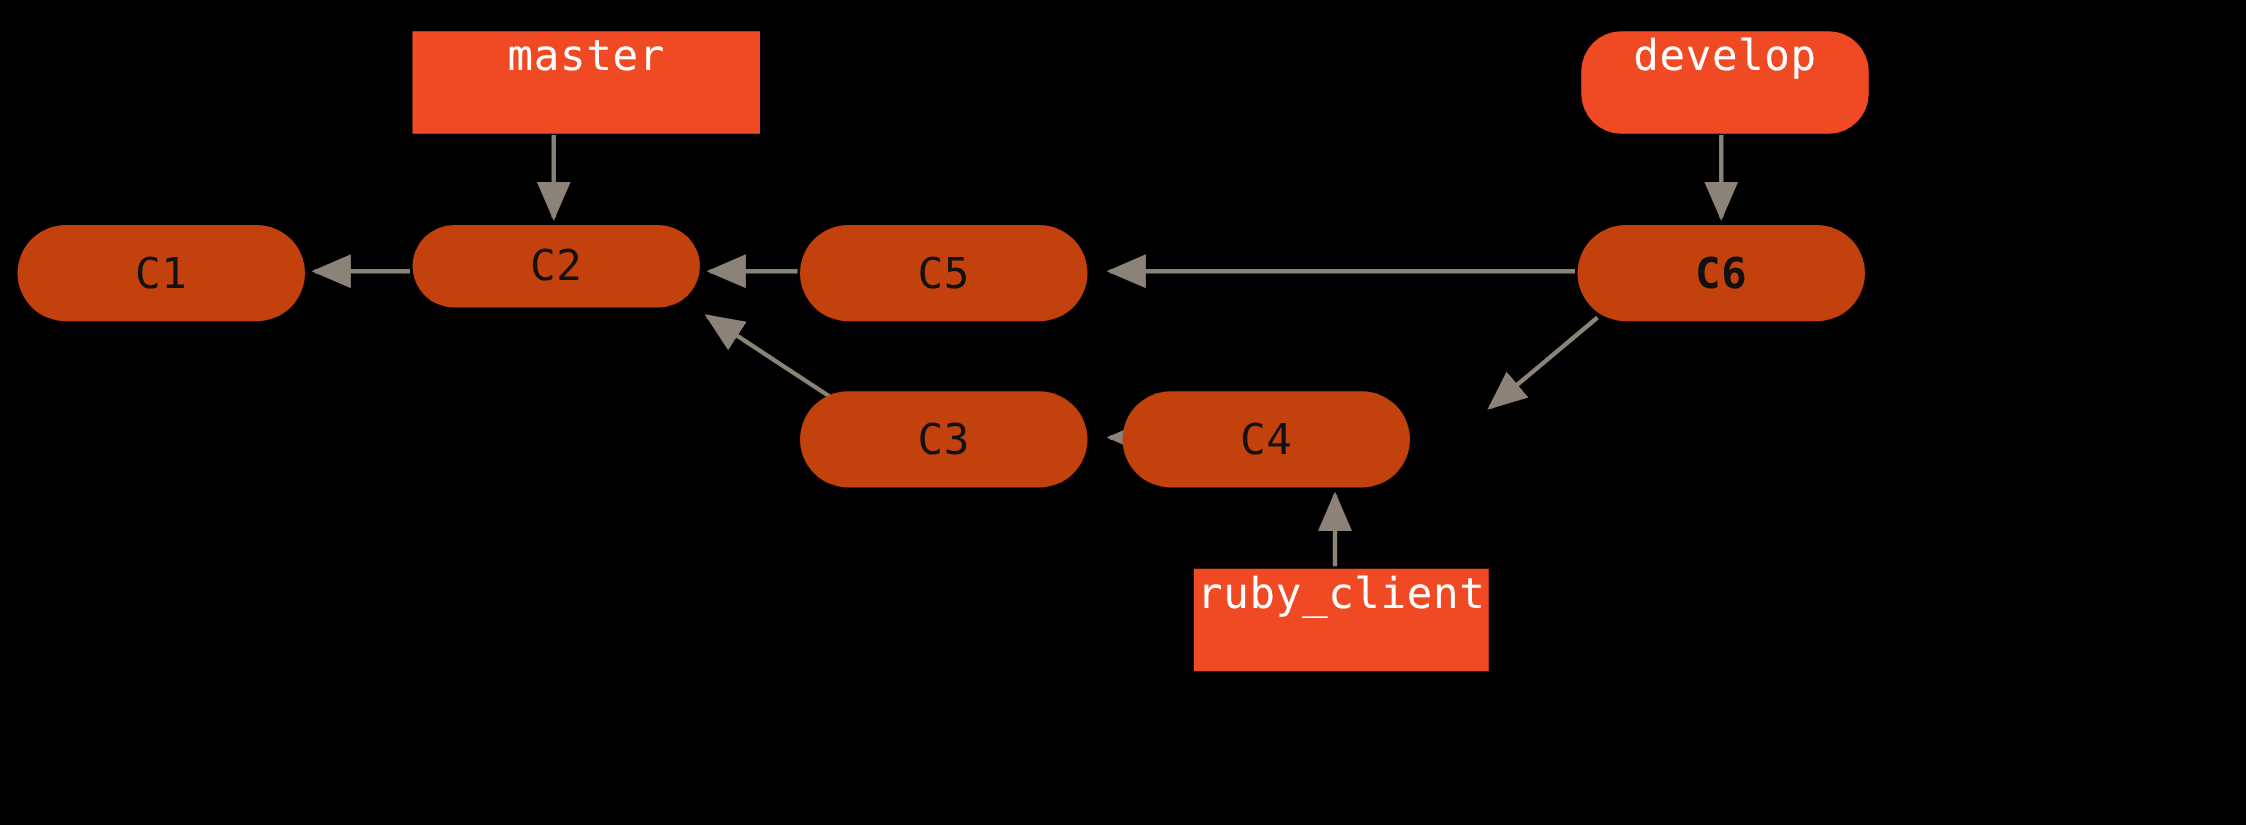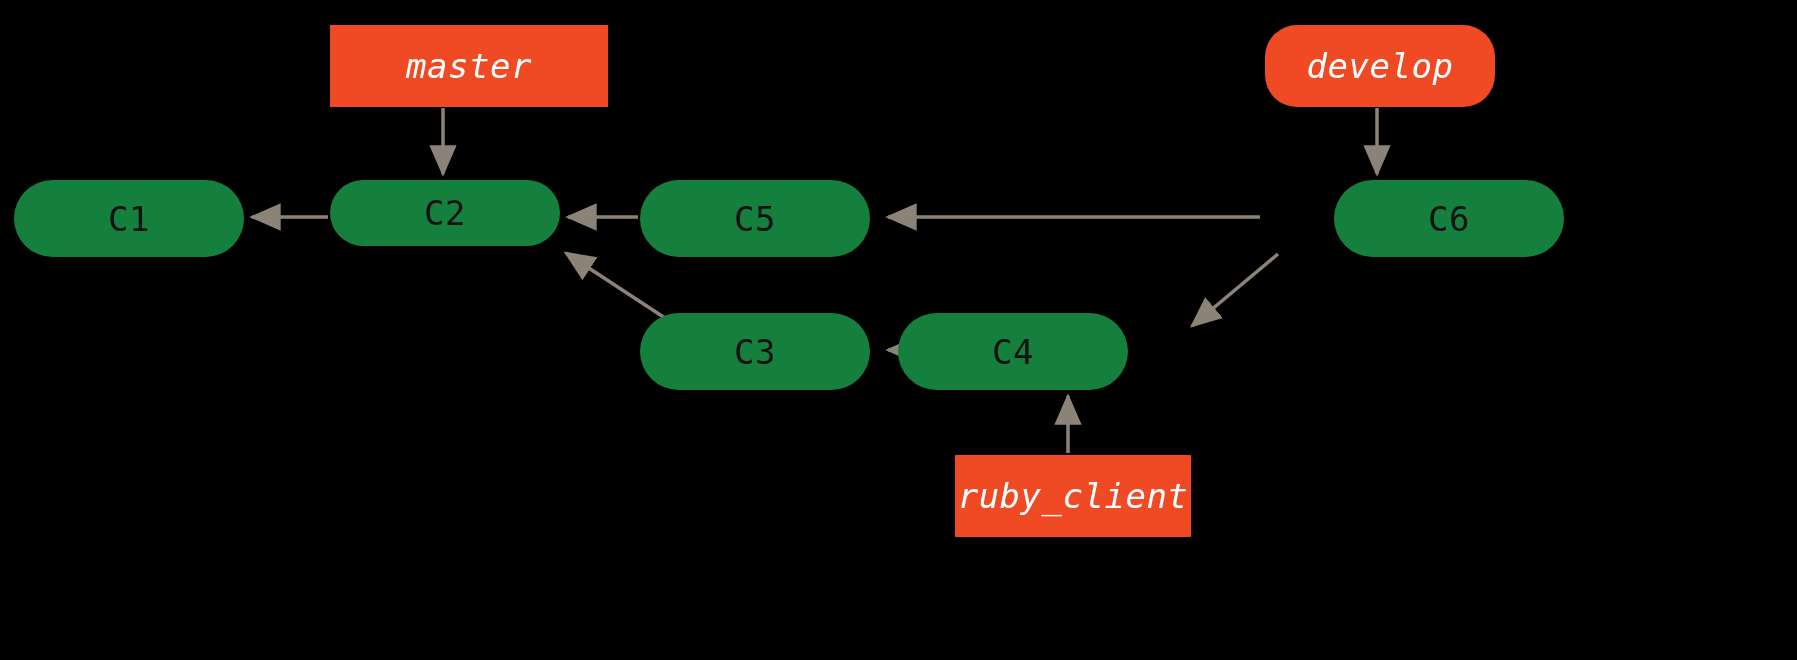--- a/index.html
+++ b/index.html
@@ -22,45 +22,44 @@
     position: absolute;
     left: 0;
     top: 0;
     width: 1797px;
     height: 660px;
     pointer-events: none;
   }
   .commit {
     position: absolute;
     box-sizing: border-box;
-    background: #15803d;
+    background: #c2410c;
     border-radius: 40px;
     display: flex;
     align-items: center;
     justify-content: center;
     color: #111111;
     font-family: "DejaVu Sans Mono", "Liberation Mono", monospace;
     font-size: 34px;
     letter-spacing: 0.5px;
     z-index: 2;
     text-align: center;
   }
   .branch {
     position: absolute;
     box-sizing: border-box;
     background: #F04A25;
     display: flex;
-    align-items: center;
+    align-items: flex-start;
     justify-content: center;
     color: #FFFFFF;
     font-family: "DejaVu Sans Mono", "Liberation Mono", monospace;
     font-size: 34px;
     letter-spacing: 0.5px;
     z-index: 2;
-    font-style: italic;
   }
 </style>
 </head>
 <body>
 
 <div id="canvas">
 
   <svg id="edge-layer" viewBox="0 0 1797 660" width="1797" height="660" xmlns="http://www.w3.org/2000/svg">
     <defs>
       <marker id="arrowhead" markerWidth="9" markerHeight="9" refX="8.2" refY="4.5" orient="auto" markerUnits="strokeWidth">
@@ -110,21 +109,21 @@
   </div>
 
   <div class="commit" style="left:330px; top:180px; width:230px; height:66px;">
     <span>C2</span>
   </div>
 
   <div class="commit" style="left:640px; top:180px; width:230px; height:77px;">
     <span>C5</span>
   </div>
 
-  <div class="commit" style="left:1334px; top:180px; width:230px; height:77px;">
+  <div class="commit" style="left:1262px; top:180px; width:230px; height:77px;font-weight:bold;">
     <span>C6</span>
   </div>
 
   <div class="commit" style="left:640px; top:313px; width:230px; height:77px;">
     <span>C3</span>
   </div>
 
   <div class="commit" style="left:898px; top:313px; width:230px; height:77px;">
     <span>C4</span>
   </div>

